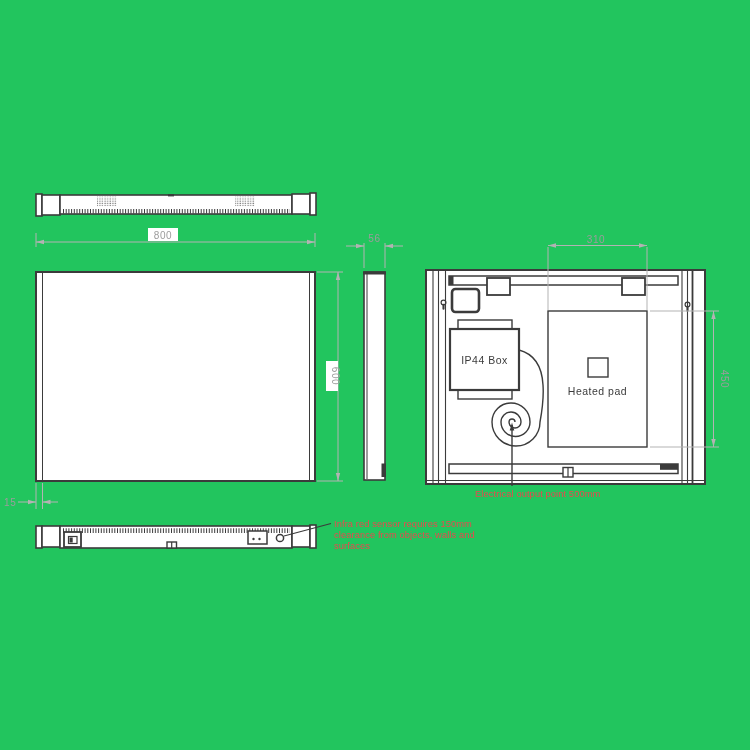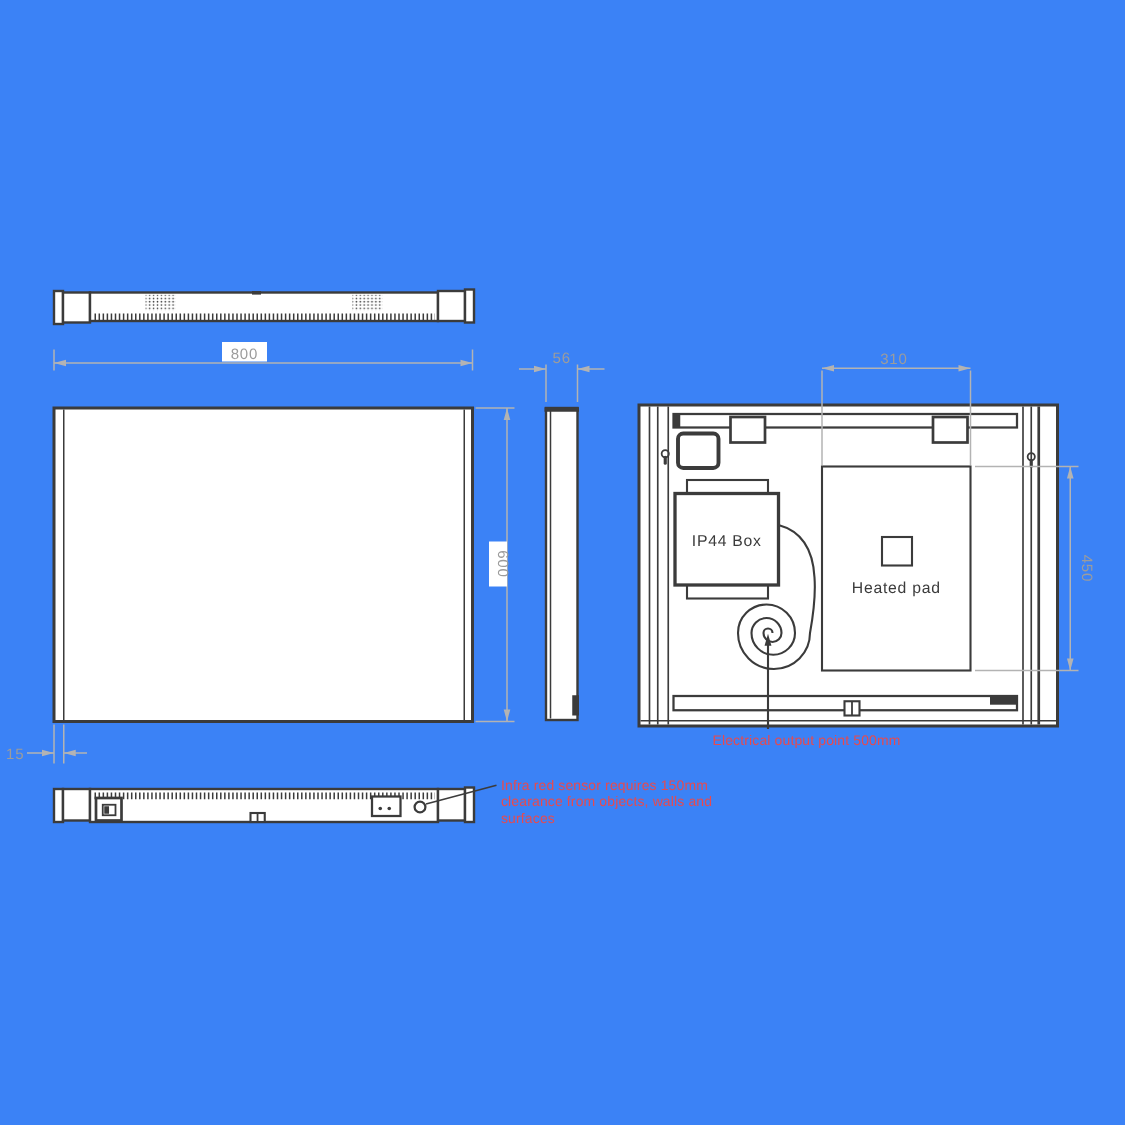--- a/index.html
+++ b/index.html
@@ -1,16 +1,16 @@
 <!DOCTYPE html>
 <html><head>
 <meta charset="utf-8">
 <style>
   html,body{margin:0;padding:0;background:#ffffff;}
-  #canvas{position:relative;width:750px;height:750px;background:#3b82f6;overflow:hidden;}
+  #canvas{position:relative;width:750px;height:750px;background:#22c55e;overflow:hidden;}
   svg{display:block;}
   svg text{font-family:"Liberation Sans", sans-serif;}
   .ln{stroke:#3b3b3b;fill:none;}
   .wf{stroke:#3b3b3b;fill:#ffffff;}
   .blk{fill:#3b3b3b;stroke:none;}
   .dim{stroke:#b3b3b3;fill:none;stroke-width:1;}
   .dimarrow{fill:#b3b3b3;stroke:none;}
   .dimtext{fill:#9c9c9c;font-size:10px;letter-spacing:0.6px;}
   .labeltext{fill:#3b3b3b;font-size:10.5px;letter-spacing:0.5px;}
   .redtext{fill:#e84a4e;font-size:9.3px;letter-spacing:0.1px;}

